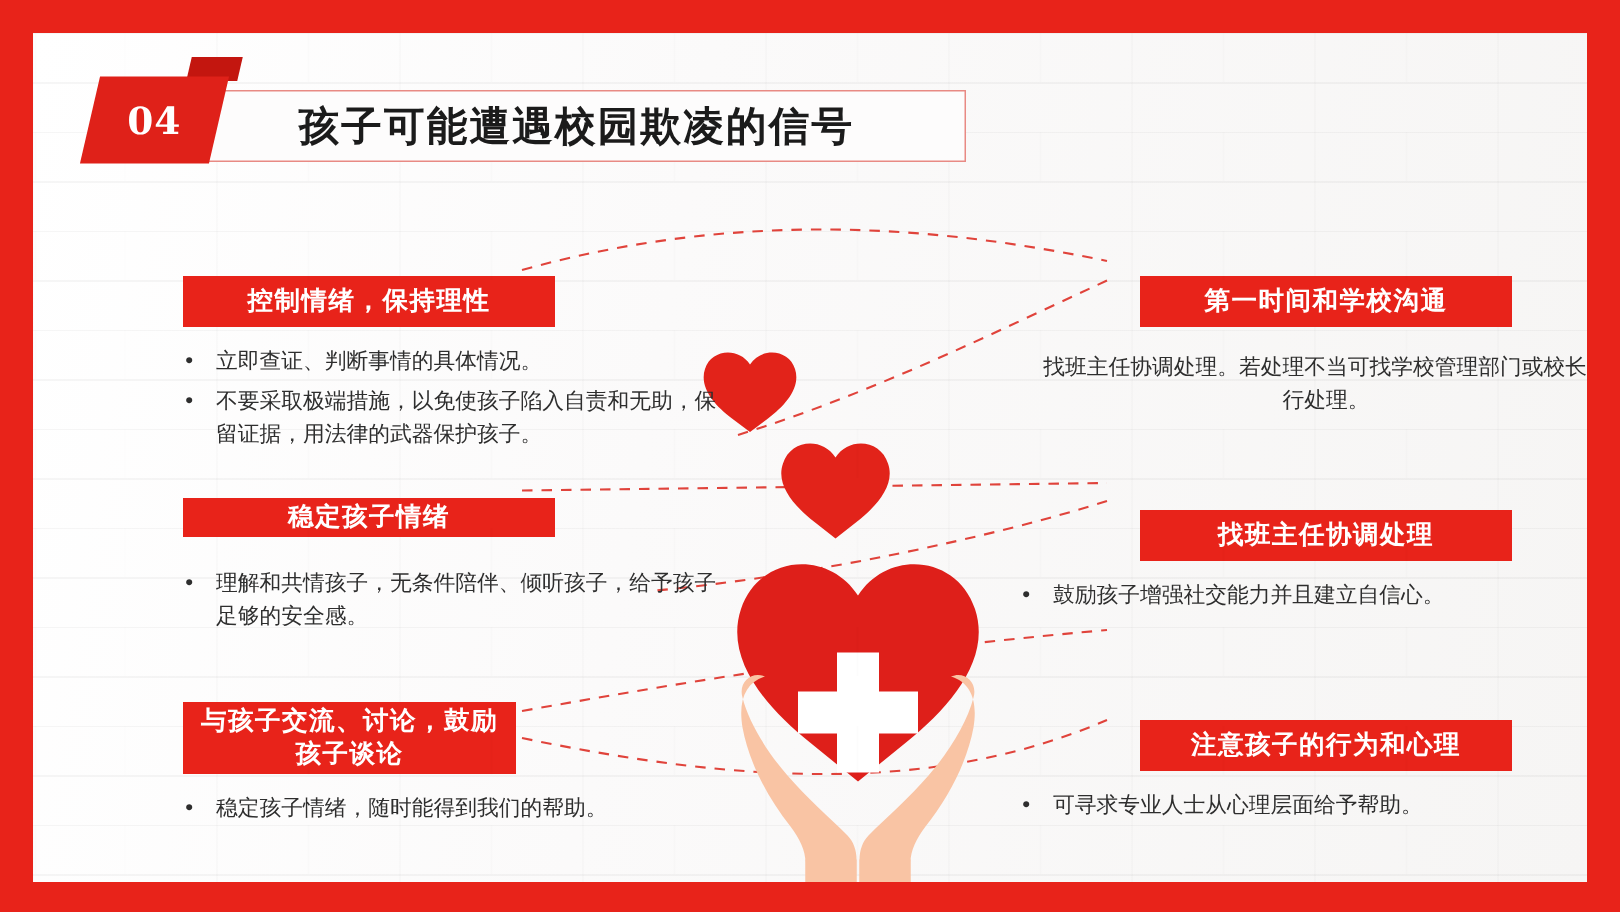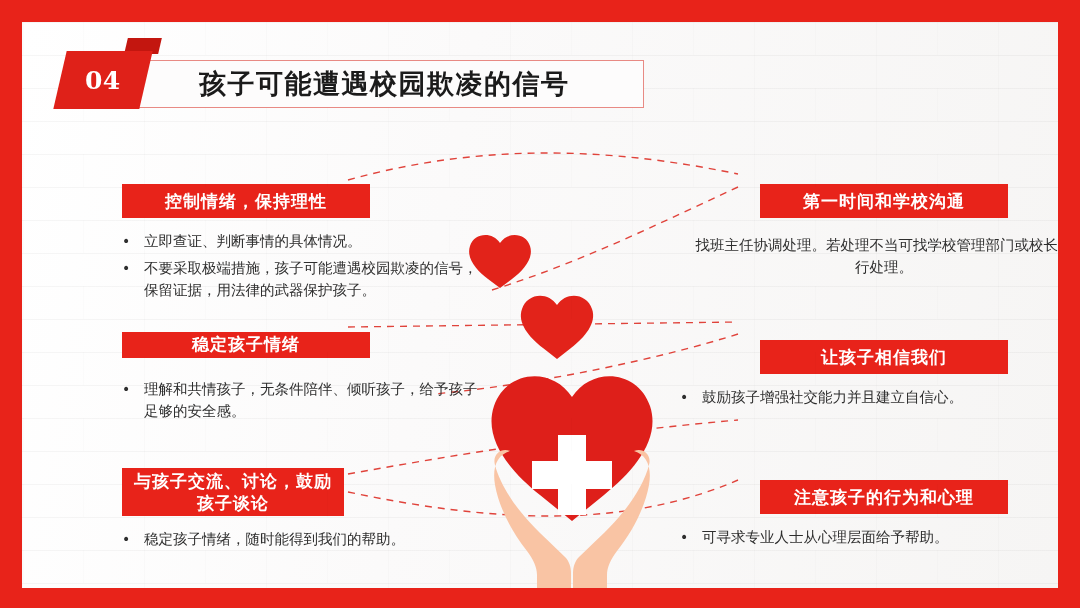--- a/index.html
+++ b/index.html
@@ -174,21 +174,21 @@
     <div class="block" id="b1">
       <div class="tagbox">控制情绪，保持理性</div>
       <div class="body">
         <ul class="bodylist">
           <li>
             <span class="dot">•</span>
             <span class="txt">立即查证、判断事情的具体情况。</span>
           </li>
           <li>
             <span class="dot">•</span>
-            <span class="txt">不要采取极端措施，孩子可能遭遇校园欺凌的信号，保留证据，用法律的武器保护孩子。</span>
+            <span class="txt">不要采取极端措施，以免使孩子陷入自责和无助，保留证据，用法律的武器保护孩子。</span>
           </li>
         </ul>
       </div>
     </div>
 
     <div class="block" id="b2">
       <div class="tagbox">稳定孩子情绪</div>
       <div class="body">
         <ul class="bodylist">
           <li>
@@ -212,21 +212,21 @@
     </div>
 
     <div class="block" id="b4">
       <div class="tagbox">第一时间和学校沟通</div>
       <div class="body">
         <div class="plainbody">找班主任协调处理。若处理不当可找学校管理部门或校长进行处理。</div>
       </div>
     </div>
 
     <div class="block" id="b5">
-      <div class="tagbox">让孩子相信我们</div>
+      <div class="tagbox">找班主任协调处理</div>
       <div class="body">
         <ul class="bodylist">
           <li>
             <span class="dot">•</span>
             <span class="txt">鼓励孩子增强社交能力并且建立自信心。</span>
           </li>
         </ul>
       </div>
     </div>
 

